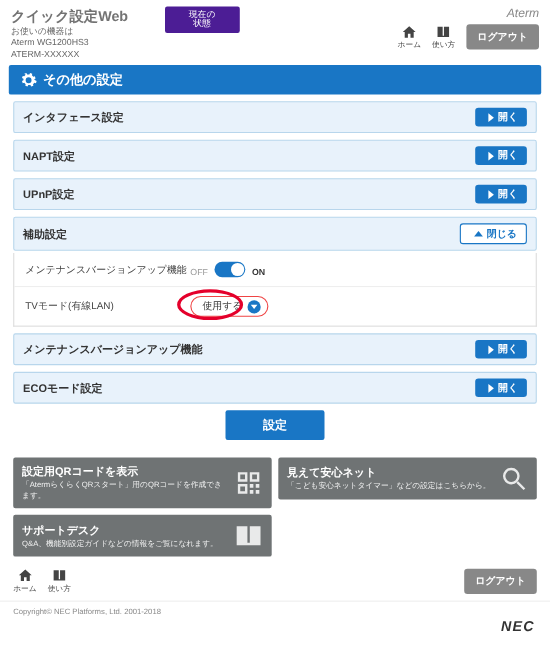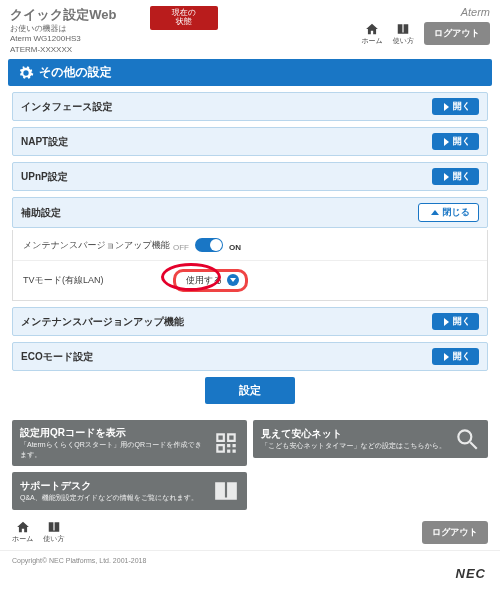--- a/index.html
+++ b/index.html
@@ -1,21 +1,21 @@
 <!DOCTYPE html>
 <html><head>
 <meta charset="utf-8">
 <style>
 *{box-sizing:border-box;margin:0;padding:0;font-family:"Meiryo","Hiragino Sans",sans-serif}
 body{background:#fff;width:500px;height:606px;overflow:hidden;font-size:10px;color:#333}
 .hdr{padding:6px 10px 4px;display:flex;align-items:flex-start;gap:8px}
 .hdr-l{flex:1}
 .ttl{font-size:13px;font-weight:bold;color:#737373}
 .sub{font-size:8px;color:#666;line-height:1.3}
-.cur-btn{background:#b91c1c;color:#fff;font-size:8px;padding:3px 22px;border-radius:2px;margin-left:4px;line-height:1.1;text-align:center}
+.cur-btn{background:#4c1d95;color:#fff;font-size:8px;padding:3px 22px;border-radius:2px;margin-left:4px;line-height:1.1;text-align:center}
 .hdr-r{display:flex;align-items:flex-start;gap:4px}
 .brand{font-style:italic;font-size:11px;color:#888;text-align:right;margin-bottom:4px}
 .nav-ic{display:flex;gap:10px;margin-right:6px}
 .nav-ic .ic{display:flex;flex-direction:column;align-items:center;font-size:7px;color:#444}
 .nav-ic svg{width:16px;height:14px;fill:#444}
 .logout{background:#888;color:#fff;border:none;border-radius:3px;padding:5px 10px;font-size:9px;font-weight:bold}
 .bar{background:#1976c5;color:#fff;display:flex;align-items:center;padding:5px 10px;font-size:12px;font-weight:bold;margin:0 8px;border-radius:2px}
 .bar svg{width:16px;height:16px;fill:#fff;margin-right:5px}
 .main{padding:6px 12px}
 .panel{border:1px solid #b8d6ec;background:#e8f2fb;border-radius:2px;margin-bottom:6px;padding:5px 8px;display:flex;align-items:center;justify-content:space-between}
@@ -24,21 +24,21 @@
 .chip.white{background:#fff;color:#1976c5;border:1px solid #1976c5}
 .tri{width:0;height:0;border-top:4px solid transparent;border-bottom:4px solid transparent;border-left:5px solid #fff}
 .chev-up{width:0;height:0;border-left:4px solid transparent;border-right:4px solid transparent;border-bottom:5px solid #1976c5}
 .subbox{border:1px solid #ddd;margin:-4px 0 6px;padding:0;border-top:none}
 .row{display:flex;align-items:center;border-bottom:1px solid #eee;padding:8px 10px;font-size:9px;color:#444}
 .row:last-child{border-bottom:none}
 .row .rl{flex:0 0 150px}
 .tog{display:flex;align-items:flex-end;gap:6px;font-size:8px;color:#999}
 .tog .sw{width:28px;height:14px;background:#1976c5;border-radius:7px;position:relative}
 .tog .sw::after{content:"";position:absolute;right:1px;top:1px;width:12px;height:12px;background:#fff;border-radius:50%}
-.dd{border:3px solid #ef4444;border-radius:10px;padding:2px 6px 2px 10px;display:inline-flex;align-items:flex-start;gap:5px;font-size:9px;color:#333}
+.dd{border:1px solid #ef4444;border-radius:10px;padding:2px 6px 2px 10px;display:inline-flex;align-items:flex-end;gap:5px;font-size:9px;color:#333}
 .dd .cv{width:12px;height:12px;border-radius:50%;background:#1976c5;display:flex;align-items:center;justify-content:center}
 .dd .cv::after{content:"";width:0;height:0;border-left:3px solid transparent;border-right:3px solid transparent;border-top:4px solid #fff}
 .ring{position:absolute;border:3px solid #e4002b;border-radius:50%;width:60px;height:28px;pointer-events:none}
 .setbtn{display:block;margin:6px auto 10px;background:#1976c5;color:#fff;border:none;padding:6px 34px;font-size:11px;font-weight:bold;border-radius:2px}
 .cards{display:flex;gap:6px;padding:0 12px 6px}
 .col{flex:1;display:flex;flex-direction:column;gap:6px}
 .card{background:#6f7374;color:#fff;border-radius:2px;padding:6px 8px;display:flex;align-items:center;gap:6px;min-height:38px}
 .card .ct{flex:1}
 .card .cti{font-size:10px;font-weight:bold}
 .card .cd{font-size:7px;opacity:.9}

